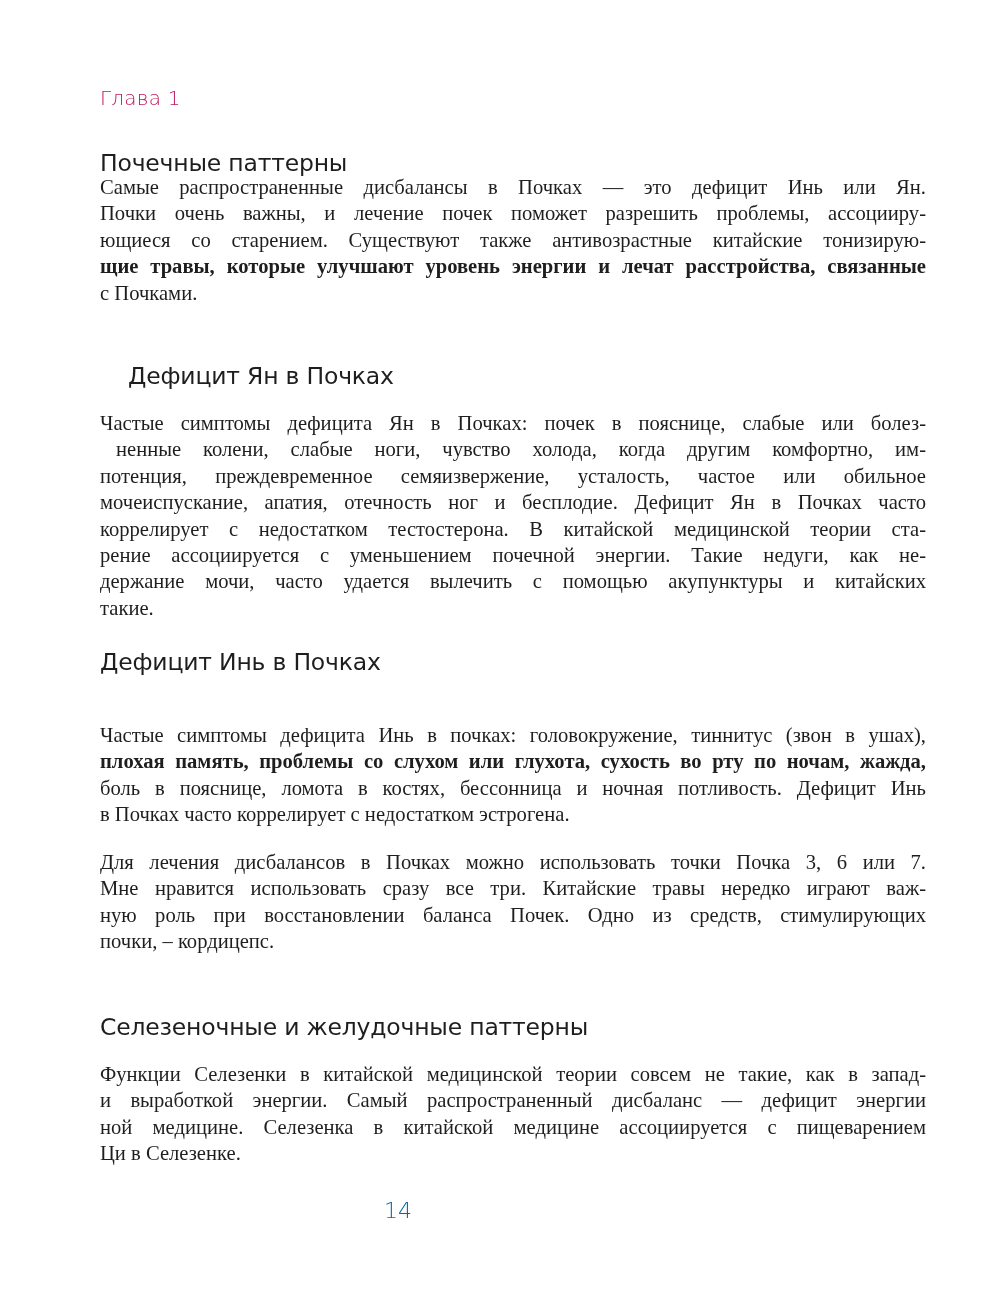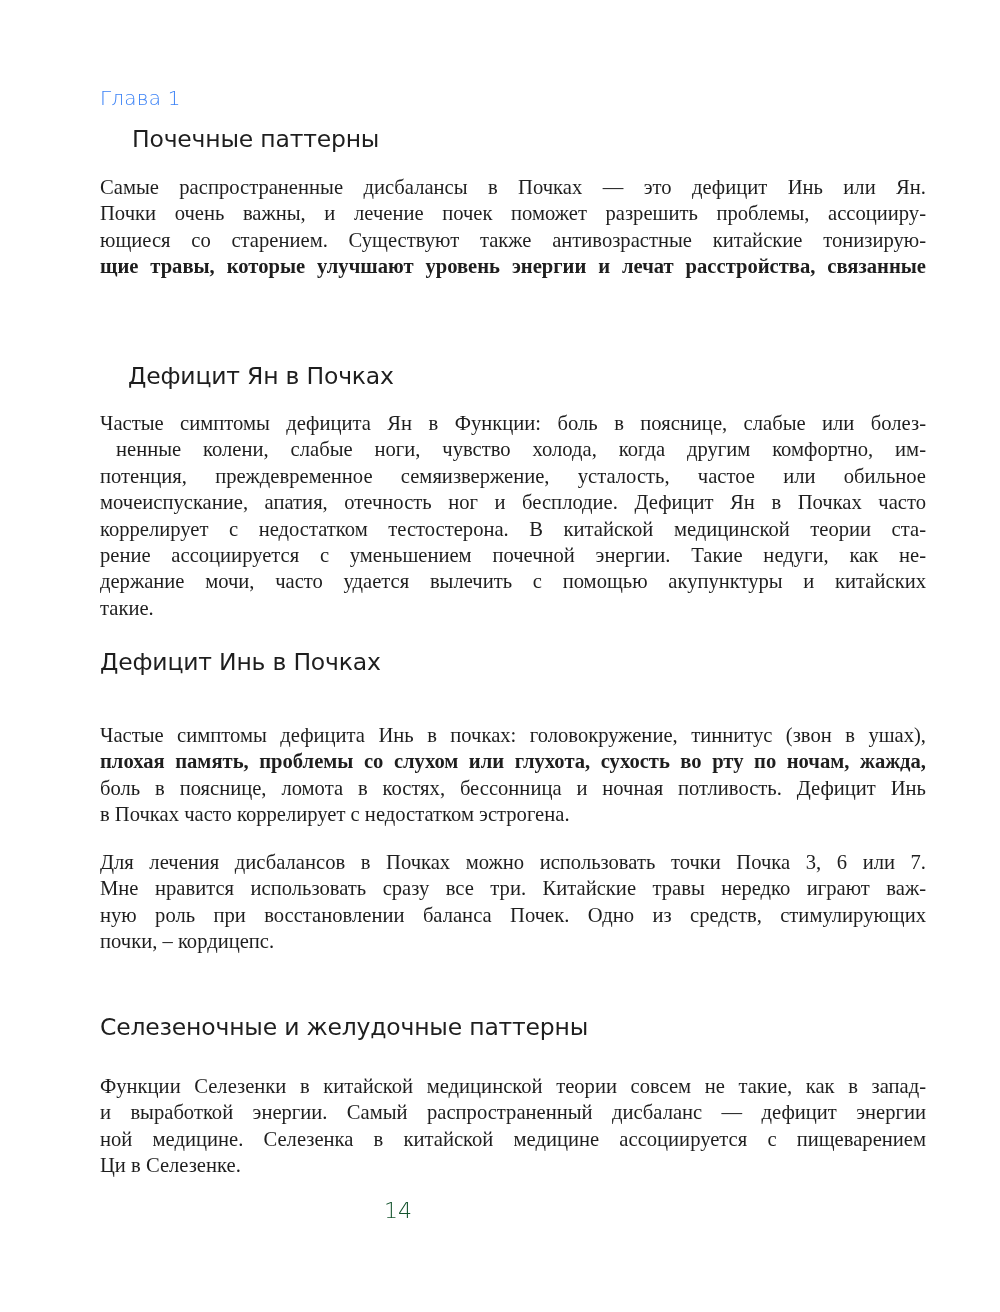--- a/index.html
+++ b/index.html
@@ -1,39 +1,40 @@
 <!DOCTYPE html>
 <html><head>
   <meta charset="utf-8">
   <style>
     html, body { margin: 0; padding: 0; background: #ffffff; }
     body { width: 1000px; height: 1312px; position: relative; overflow: hidden; color: #1c1c1c; }
-    .chapter { position: absolute; left: 100px; top: 86px; font-family: "DejaVu Sans", sans-serif; font-size: 20px; letter-spacing: 0.2px; color: #3b82f6; font-weight: 300; }
+    .chapter { position: absolute; left: 100px; top: 86px; font-family: "DejaVu Sans", sans-serif; font-size: 20px; letter-spacing: 0.2px; color: #be185d; font-weight: 300; }
     .heading { position: absolute; left: 100px; font-family: "DejaVu Sans", sans-serif; font-size: 23.5px; color: #1e1e1e; letter-spacing: -0.2px; white-space: nowrap; }
     .para { position: absolute; left: 100px; width: 826px; font-family: "Liberation Serif", serif; font-size: 20.6px; line-height: 26.4px; color: #1e1e1e; }
     .line { display: block; text-align: justify; text-align-last: justify; height: 26.4px; white-space: nowrap; overflow: visible; }
     .line.last { text-align-last: left; }
-    .pagenum { position: absolute; left: 0; width: 796px; top: 1198px; text-align: center; font-family: "DejaVu Sans", sans-serif; font-size: 22px; color: #14532d; font-weight: 300; }
+    .pagenum { position: absolute; left: 0; width: 796px; top: 1198px; text-align: center; font-family: "DejaVu Sans", sans-serif; font-size: 22px; color: #0369a1; font-weight: 300; }
   </style>
 </head>
 <body>
 
 <div class="chapter">Глава 1</div>
 
-<div class="heading" style="top:125px;margin-left:32px;">Почечные паттерны</div>
+<div class="heading" style="top:149px;">Почечные паттерны</div>
 <div class="para" style="top:174px;">
   <span class="line" style="white-space: normal;">Самые распространенные дисбалансы в Почках — это дефицит Инь или Ян.</span>
   <span class="line" style="white-space: normal;">Почки очень важны, и лечение почек поможет разрешить проблемы, ассоцииру-</span>
   <span class="line" style="white-space: normal;">ющиеся со старением. Существуют также антивозрастные китайские тонизирую-</span>
   <span class="line" style="white-space: normal; font-weight: bold;">щие травы, которые улучшают уровень энергии и лечат расстройства, связанные</span>
+  <span class="line last" style="white-space: nowrap;">с Почками.</span>
 </div>
 
 <div class="heading" style="top:362px;margin-left:28px;">Дефицит Ян в Почках</div>
 <div class="para" style="top:410px;">
-  <span class="line" style="white-space: normal;">Частые симптомы дефицита Ян в Функции: боль в пояснице, слабые или болез-</span>
+  <span class="line" style="white-space: normal;">Частые симптомы дефицита Ян в Почках: почек в пояснице, слабые или болез-</span>
   <span class="line" style="white-space: normal; margin-left: 16px;">ненные колени, слабые ноги, чувство холода, когда другим комфортно, им-</span>
   <span class="line" style="white-space: normal;">потенция, преждевременное семяизвержение, усталость, частое или обильное</span>
   <span class="line" style="white-space: normal;">мочеиспускание, апатия, отечность ног и бесплодие. Дефицит Ян в Почках часто</span>
   <span class="line" style="white-space: normal;">коррелирует с недостатком тестостерона. В китайской медицинской теории ста-</span>
   <span class="line" style="white-space: normal;">рение ассоциируется с уменьшением почечной энергии. Такие недуги, как не-</span>
   <span class="line" style="white-space: normal;">держание мочи, часто удается вылечить с помощью акупунктуры и китайских</span>
   <span class="line last" style="white-space: nowrap;">такие.</span>
 </div>
 
 <div class="heading" style="top:648px;">Дефицит Инь в Почках</div>
@@ -45,19 +46,19 @@
 </div>
 <div class="para" style="top:849px;">
   <span class="line" style="white-space: normal;">Для лечения дисбалансов в Почках можно использовать точки Почка 3, 6 или 7.</span>
   <span class="line" style="white-space: normal;">Мне нравится использовать сразу все три. Китайские травы нередко играют важ-</span>
   <span class="line" style="white-space: normal;">ную роль при восстановлении баланса Почек. Одно из средств, стимулирующих</span>
   <span class="line last" style="white-space: nowrap;">почки, – кордицепс.</span>
 </div>
 
 <div class="heading" style="top:1013px;">Селезеночные и желудочные паттерны</div>
 <div class="para" style="top:1061px;">
-  <span class="line" style="white-space: normal; margin-top: 12px;">Функции Селезенки в китайской медицинской теории совсем не такие, как в запад-</span>
+  <span class="line" style="white-space: normal;">Функции Селезенки в китайской медицинской теории совсем не такие, как в запад-</span>
   <span class="line" style="white-space: normal;">и выработкой энергии. Самый распространенный дисбаланс — дефицит энергии</span>
   <span class="line" style="white-space: normal;">ной медицине. Селезенка в китайской медицине ассоциируется с пищеварением</span>
   <span class="line last" style="white-space: nowrap;">Ци в Селезенке.</span>
 </div>
 
 <div class="pagenum">14</div>
 
 </body></html>

